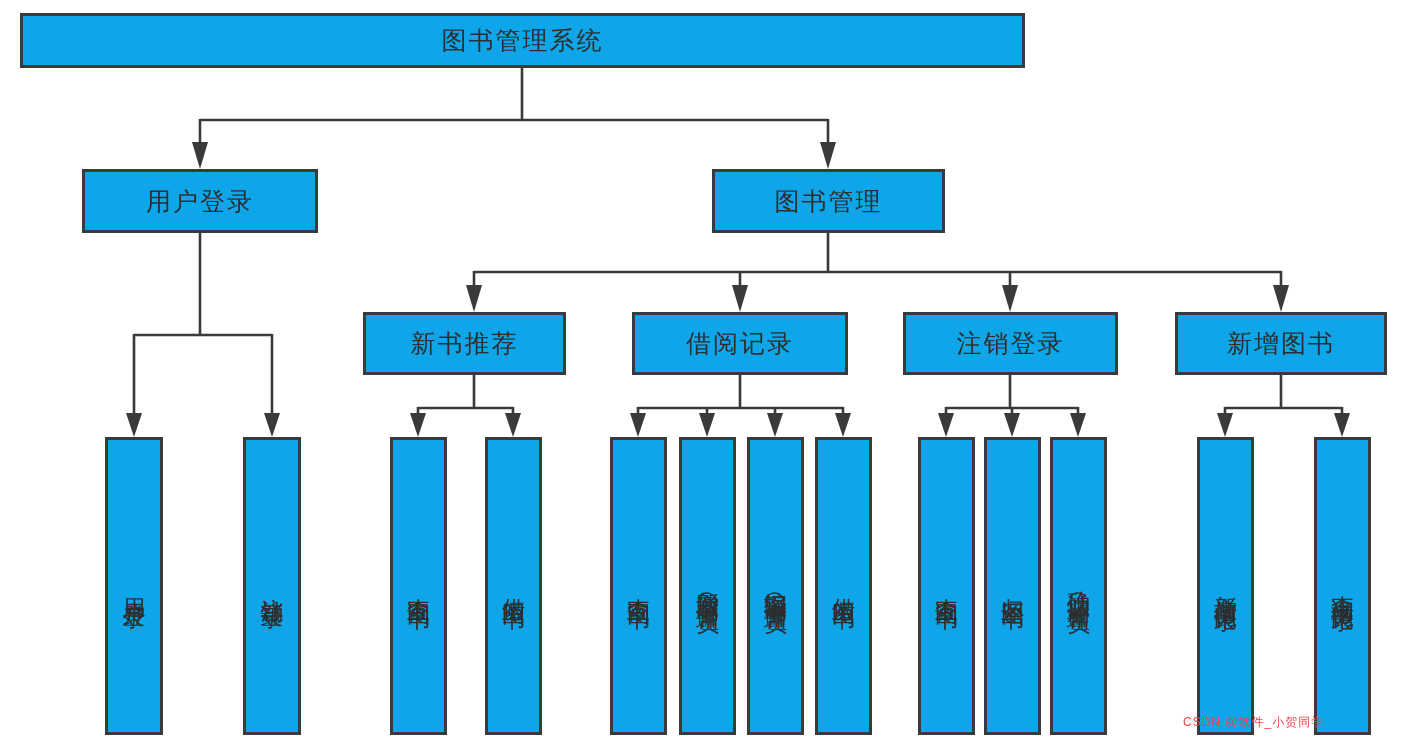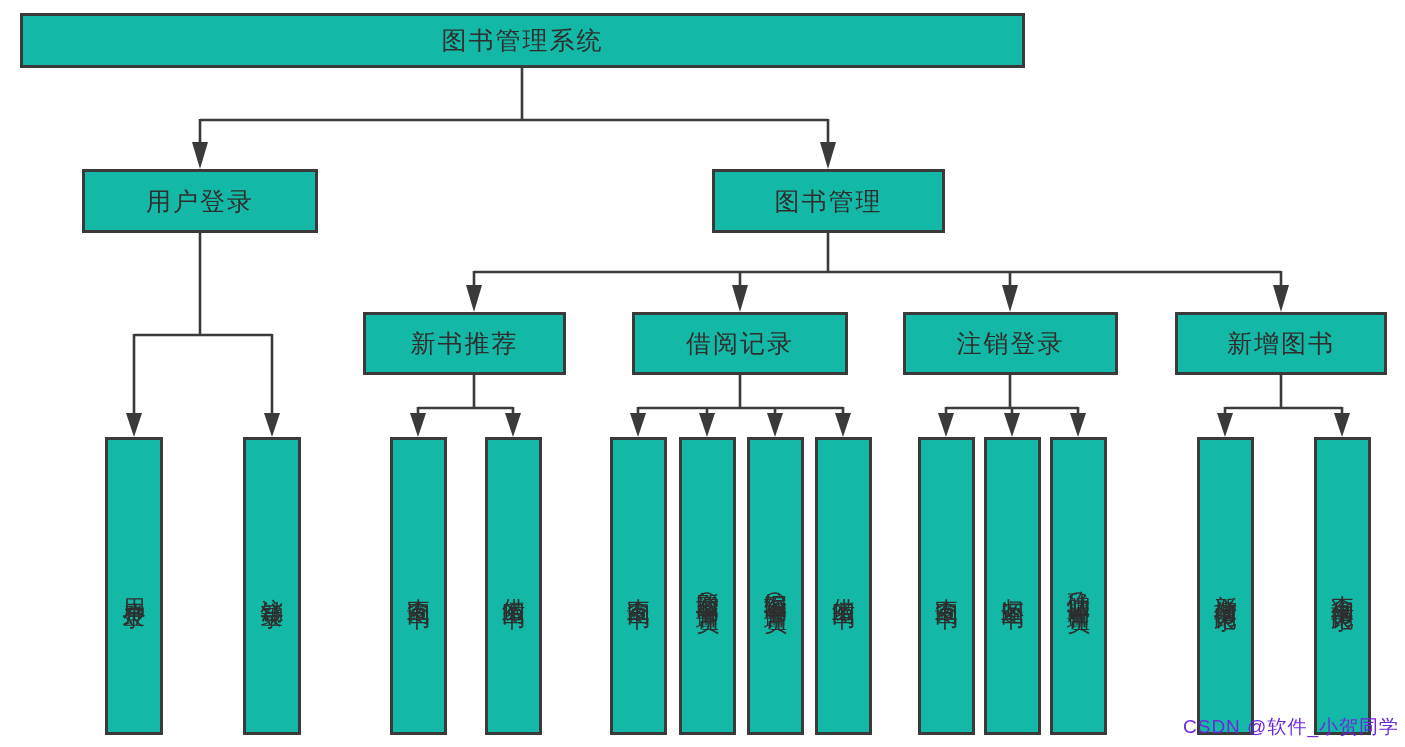--- a/index.html
+++ b/index.html
@@ -2,33 +2,33 @@
 <html><head>
 <meta charset="utf-8">
 <style>
   html,body{margin:0;padding:0;background:#ffffff;}
   body{width:1405px;height:747px;position:relative;font-family:"Liberation Sans","DejaVu Sans",sans-serif;}
   .canvas{position:absolute;left:0;top:0;width:1405px;height:747px;background:#ffffff;overflow:hidden;}
   svg.wires{position:absolute;left:0;top:0;width:1405px;height:747px;}
   svg.wires path{stroke:#3a3a3a;stroke-width:2.6;fill:none;}
   svg.wires polygon{fill:#3a3a3a;stroke:none;}
   .box{
-    position:absolute;box-sizing:border-box;background:#14b8a6;
+    position:absolute;box-sizing:border-box;background:#0ea5e9;
     border:3px solid #3a3a3a;color:#2e2e2e;
     display:flex;align-items:center;justify-content:center;
     text-align:center;
   }
   .h{font-size:25px;letter-spacing:2px;white-space:nowrap;}
   .v{
     writing-mode:vertical-rl;text-orientation:mixed;
     font-size:23px;letter-spacing:3px;line-height:1;
   }
   .watermark{
     position:absolute;left:1183px;top:714px;
-    font-size:19px;letter-spacing:1px;color:#6d28d9;white-space:nowrap;
+    font-size:12px;letter-spacing:1px;color:#ef4444;white-space:nowrap;
   }
 </style>
 </head>
 <body>
 
 <div class="canvas">
 
   <svg class="wires" viewBox="0 0 1405 747">
     <g>
       <path d="M522,68 V120 M200,120 H828 M200,119 V146 M828,119 V146"></path>

